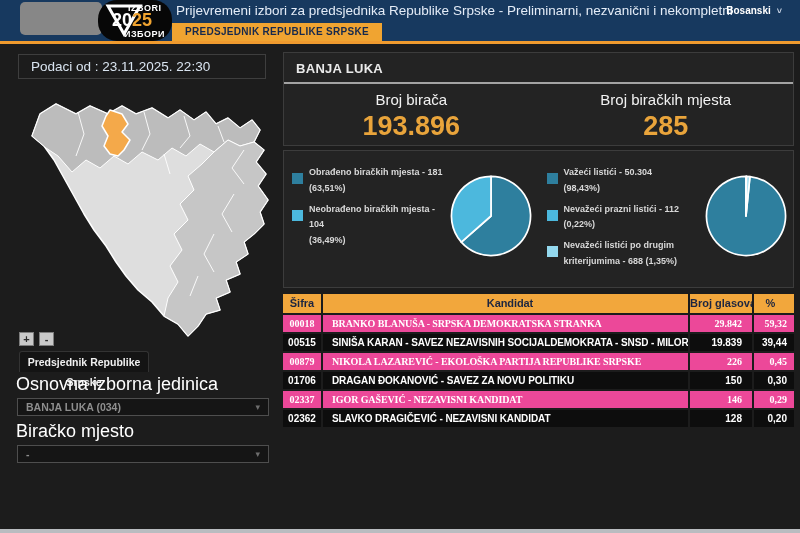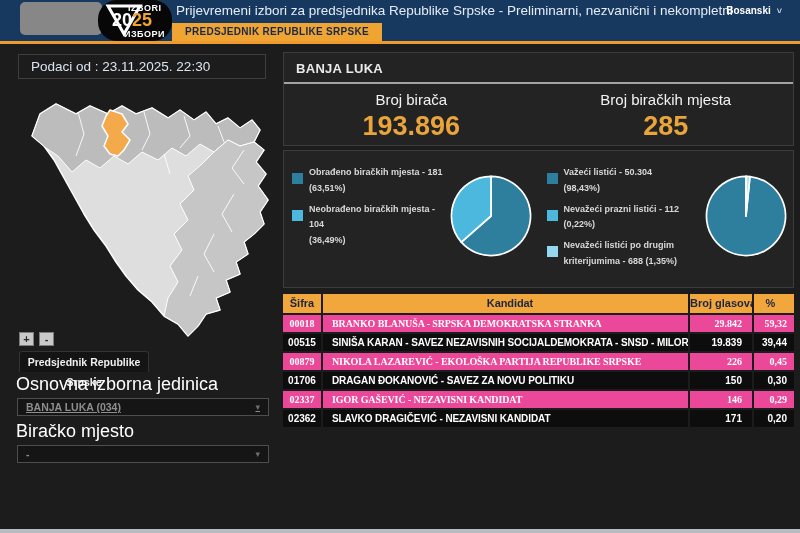--- a/index.html
+++ b/index.html
@@ -119,21 +119,21 @@
 </div>
 
 <div class="zoom-btns">
   <div class="zoom-btn">+</div>
   <div class="zoom-btn">-</div>
 </div>
 
 <div class="rs-tab">Predsjednik Republike Srpske</div>
 
 <div class="side-label" style="top:374px;">Osnovna izborna jedinica</div>
-<div class="side-select" style="top:398px;text-decoration:underline;">
+<div class="side-select" style="top:398px;">
   <span>BANJA LUKA (034)</span>
   <span class="chev">▾</span>
 </div>
 
 <div class="side-label" style="top:421px;">Biračko mjesto</div>
 <div class="side-select" style="top:445px;">
   <span>-</span>
   <span class="chev">▾</span>
 </div>
 
@@ -239,18 +239,18 @@
   </div>
   <div class="tr odd">
     <div class="cell c-code">02337</div>
     <div class="cell c-name">IGOR GAŠEVIĆ - NEZAVISNI KANDIDAT</div>
     <div class="cell c-votes">146</div>
     <div class="cell c-pct">0,29</div>
   </div>
   <div class="tr even">
     <div class="cell c-code">02362</div>
     <div class="cell c-name">SLAVKO DRAGIČEVIĆ - NEZAVISNI KANDIDAT</div>
-    <div class="cell c-votes">171</div>
+    <div class="cell c-votes">128</div>
     <div class="cell c-pct">0,20</div>
   </div>
 </div>
 
 <div class="bottom-bar"></div>
 
 </body></html>

